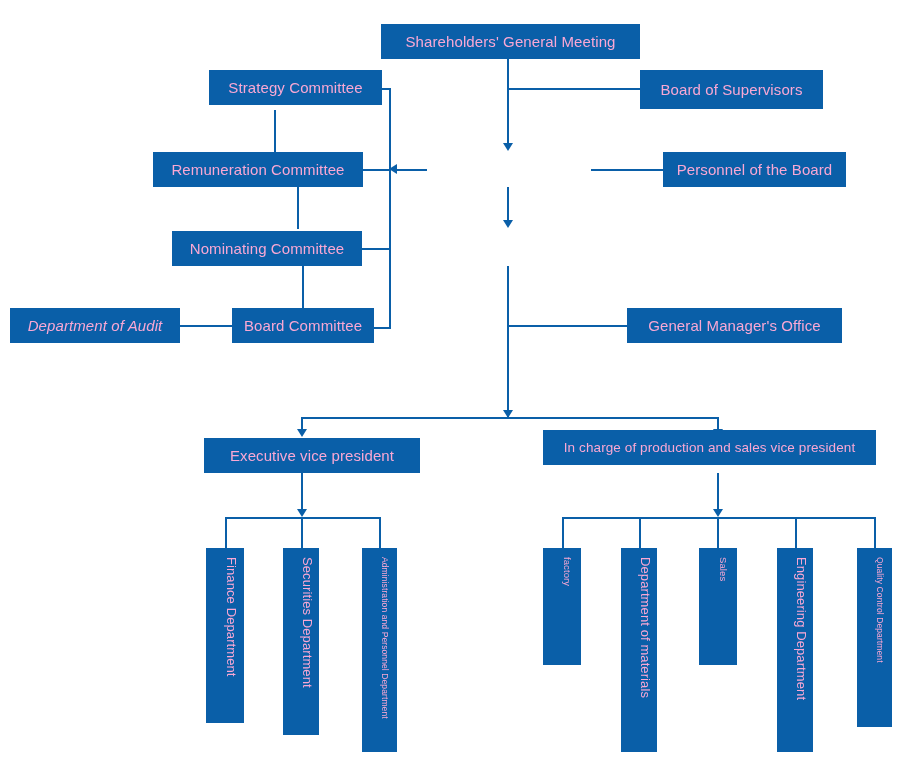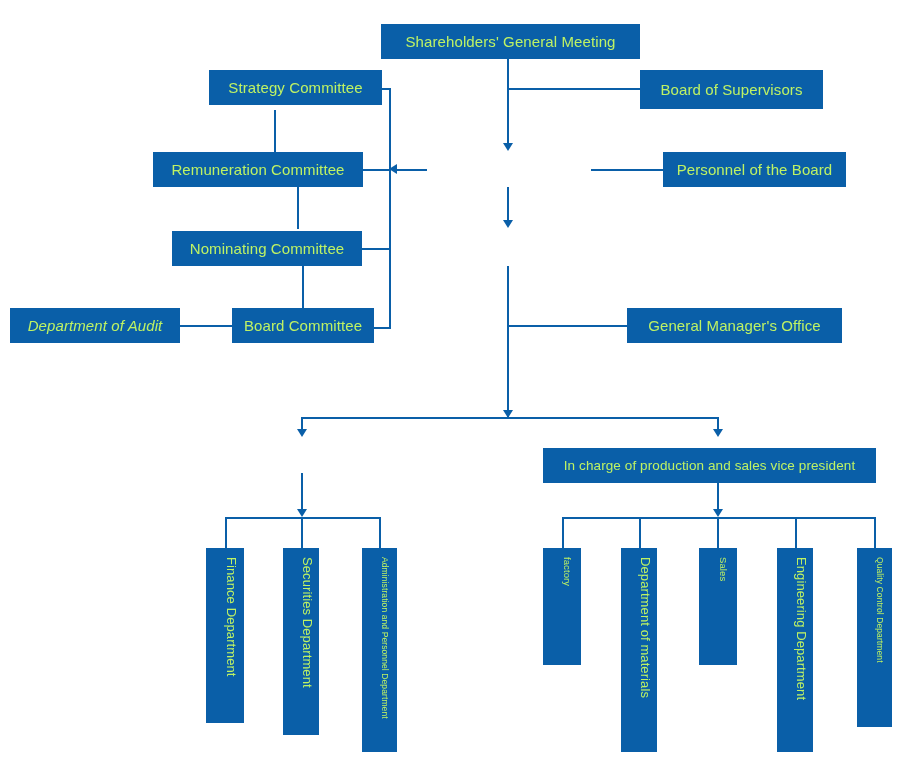--- a/index.html
+++ b/index.html
@@ -15,21 +15,21 @@
     position: relative;
     width: 908px;
     height: 767px;
     background: #ffffff;
     overflow: hidden;
   }
   
   .node {
     position: absolute;
     background: #0A5FA8;
-    color: #bef264;
+    color: #f9a8d4;
     display: flex;
     align-items: center;
     justify-content: center;
     box-sizing: border-box;
     text-align: center;
     line-height: 1.15;
     font-family: "Liberation Sans", sans-serif;
     letter-spacing: 0.1px;
   }
   .node.h {
@@ -163,22 +163,23 @@
 
   <div class="node h" style="left:172px; top:231px; width:190px; height:35px;">Nominating Committee</div>
 
 
   <div class="node h" style="left:10px; top:308px; width:170px; height:35px;font-style:italic;">Department of Audit</div>
 
   <div class="node h" style="left:232px; top:308px; width:142px; height:35px;">Board Committee</div>
 
   <div class="node h" style="left:627px; top:308px; width:215px; height:35px;">General Manager's Office</div>
 
-
-  <div class="node small" style="left:543px; top:448px; width:333px; height:35px;">In charge of production and sales vice president</div>
+  <div class="node h" style="left:204px; top:438px; width:216px; height:35px;">Executive vice president</div>
+
+  <div class="node small" style="left:543px; top:430px; width:333px; height:35px;">In charge of production and sales vice president</div>
 
   <div class="node v" style="left:206px; top:548px; width:38px; height:175px;">
     <span class="vlabel">Finance Department</span>
   </div>
 
   <div class="node v" style="left:283px; top:548px; width:36px; height:187px;">
     <span class="vlabel">Securities Department</span>
   </div>
 
   <div class="node v" style="left:362px; top:548px; width:35px; height:204px;">

